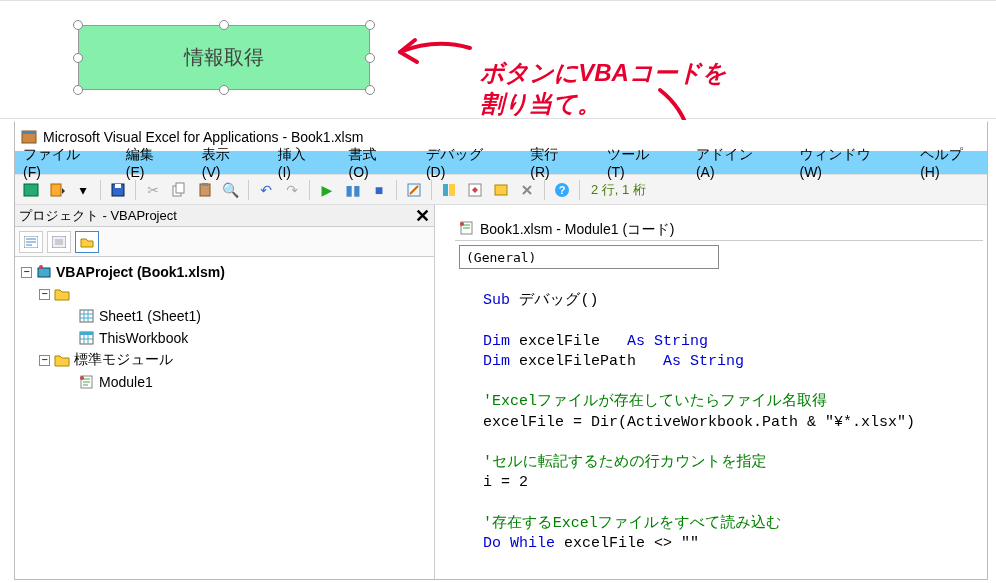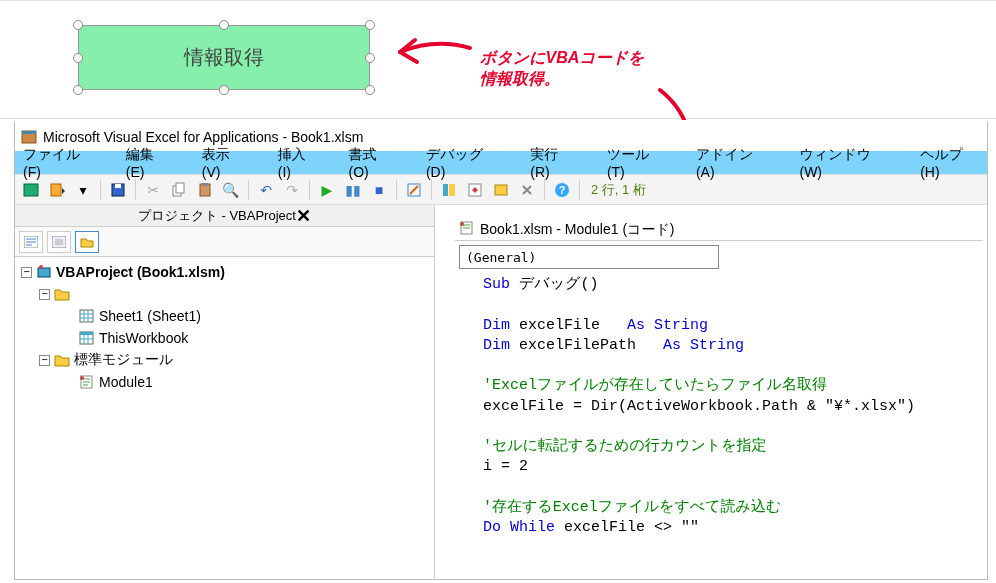--- a/index.html
+++ b/index.html
@@ -13,52 +13,52 @@
   .handle.tl { top: -5px; left: -5px; }
   .handle.tc { top: -5px; left: calc(50% - 5px); }
   .handle.tr { top: -5px; right: -5px; }
   .handle.ml { top: calc(50% - 5px); left: -5px; }
   .handle.mr { top: calc(50% - 5px); right: -5px; }
   .handle.bl { bottom: -5px; left: -5px; }
   .handle.bc { bottom: -5px; left: calc(50% - 5px); }
   .handle.br { bottom: -5px; right: -5px; }
 
   
-  .annotation { position: absolute; top: 48px; left: 480px; color: #e6002d; font-weight: bold; font-size: 16px; line-height: 1.3; font-style: italic; font-family: "Meiryo", sans-serif; }
+  .annotation { position: absolute; top: 57px; left: 480px; color: #e6002d; font-weight: bold; font-size: 24px; line-height: 1.3; font-style: italic; font-family: "Meiryo", sans-serif; }
   .arrow1 { position: absolute; top: 30px; left: 385px; color: #e6002d; }
   .arrow2 { position: absolute; top: 85px; left: 640px; color: #e6002d; }
 
   
   .vba-window { position: absolute; top: 120px; left: 14px; width: 974px; height: 460px; background: #fff; border: 1px solid #bbb; border-top: 3px solid #fff; }
   .titlebar { height: 28px; display: flex; align-items: center; padding: 0 6px; font-size: 14px; background: #fff; }
   .titlebar .icon-vba { width: 16px; height: 16px; margin-right: 6px; display: inline-flex; align-items: center; justify-content: center; }
   .menubar { height: 24px; display: flex; align-items: center; padding: 0 8px; gap: 32px; font-size: 14px; background: #7dd3fc; border-bottom: 1px solid #e0e0e0;}
   .menubar span { cursor: default; }
   .toolbar { height: 30px; display: flex; align-items: center; padding: 0 4px; gap: 2px; background: #f4f4f4; border-bottom: 1px solid #ddd; }
   .tbtn { width: 24px; height: 24px; display: flex; align-items: center; justify-content: center; font-size: 14px; }
   .toolbar .sep { width: 1px; height: 20px; background: #ccc; margin: 0 3px; }
   .toolbar .status { margin-left: 6px; font-size: 13px; color: #4d7c0f; }
 
   .main-area { display: flex; height: calc(100% - 82px); }
   .project-pane { width: 420px; background: #fff; display: flex; flex-direction: column; border-right: 1px solid #ccc; }
-  .pane-title { height: 22px; background: #f0f0f0; border-bottom: 1px solid #ccc; display: flex; align-items: center; justify-content: center; padding: 0 4px; font-size: 13px; }
+  .pane-title { height: 22px; background: #f0f0f0; border-bottom: 1px solid #ccc; display: flex; align-items: center; justify-content: space-between; padding: 0 4px; font-size: 13px; }
   .pane-title .close-x { font-weight: bold; font-size: 18px; cursor: default; font-family: Arial; }
   .pane-toolbar { height: 30px; border-bottom: 1px solid #ccc; display: flex; align-items: center; padding: 0 4px; gap: 4px; background: #fafafa; }
   .pane-toolbar .ptbtn { width: 24px; height: 22px; border: 1px solid #ccc; background: #fff; display: flex; align-items: center; justify-content: center; }
   .tree { padding: 4px 6px; font-size: 14px; background: #fff; flex: 1; }
   .tree-row { display: flex; align-items: center; height: 22px; white-space: nowrap; }
   .tree .toggle { width: 11px; height: 11px; border: 1px solid #888; display: inline-flex; align-items: center; justify-content: center; font-size: 10px; line-height: 1; margin-right: 4px; font-family: monospace; }
   .tree .indent1 { margin-left: 18px; }
   .tree .indent2 { margin-left: 58px; }
   .tree .folder-icon, .tree .mod-icon, .tree .sheet-icon, .tree .wb-icon, .tree .proj-icon { width: 16px; height: 16px; margin-right: 4px; display: inline-flex; align-items: center; justify-content: center; font-size: 13px; }
 
   .code-area { flex: 1; background: #fff; display: flex; flex-direction: column; padding: 14px 0 0 20px; }
   .code-titlebar { height: 22px; background: #fff; display: flex; align-items: center; padding: 0 4px; font-size: 14px; border-bottom: 1px solid #ccc; margin-right: 4px; }
   .code-titlebar .icon { margin-right: 5px; }
-  .combo { height: 24px; border: 1px solid #888; margin: 4px 4px 0 4px; padding: 0 6px; display: flex; align-items: center; font-size: 13px; background: #fff; width: 260px; font-family: "MS Gothic", monospace;}
+  .combo { height: 24px; border: 1px solid #888; margin: 4px 4px 16px 4px; padding: 0 6px; display: flex; align-items: center; font-size: 13px; background: #fff; width: 260px; font-family: "MS Gothic", monospace;}
   .code-body { flex: 1; padding: 6px 0 0 28px; font-family: "MS Gothic", "Courier New", monospace; font-size: 15px; line-height: 1.35; white-space: pre; overflow: hidden; }
   .kw { color: #0000d0; }
   .com { color: #008000; }
   .str { color: #000; }
   .grid-h { position: absolute; left: 0; height: 1px; width: 996px; background: #e0e0e0; }
 </style>
 </head>
 <body>
 
 <div class="excel-area">
@@ -79,21 +79,21 @@
   <div class="handle bc"></div>
   <div class="handle br"></div>
 </div>
 
 <svg class="arrow1" width="90" height="50">
   <path d="M85 18 Q 50 8 15 22" stroke="#e6002d" stroke-width="4" fill="none" stroke-linecap="round"></path>
   <path d="M15 22 L 30 10 M15 22 L 32 32" stroke="#e6002d" stroke-width="4" fill="none" stroke-linecap="round"></path>
 </svg>
 <div class="annotation">
   <div>ボタンにVBAコードを</div>
-  <div>情報取得。</div>
+  <div>割り当て。</div>
 </div>
 <svg class="arrow2" width="80" height="130">
   <path d="M20 5 Q 65 40 48 115" stroke="#e6002d" stroke-width="4" fill="none" stroke-linecap="round"></path>
   <path d="M48 115 L 36 98 M48 115 L 62 102" stroke="#e6002d" stroke-width="4" fill="none" stroke-linecap="round"></path>
 </svg>
 
 <div class="vba-window">
 
   <div class="titlebar">
     <span class="icon-vba">

